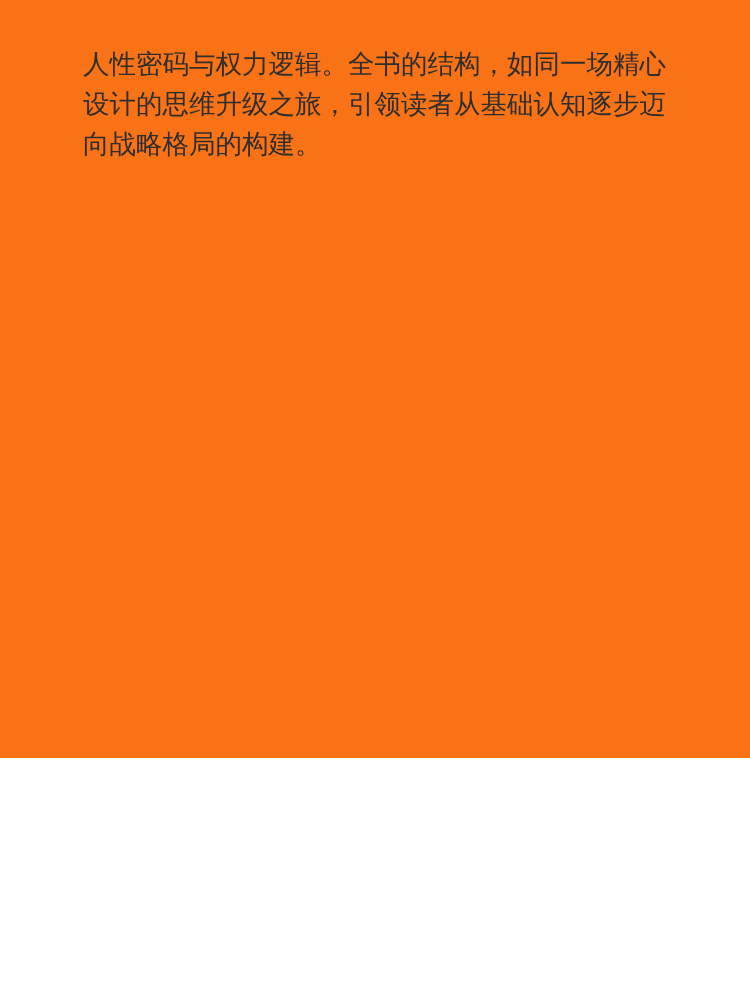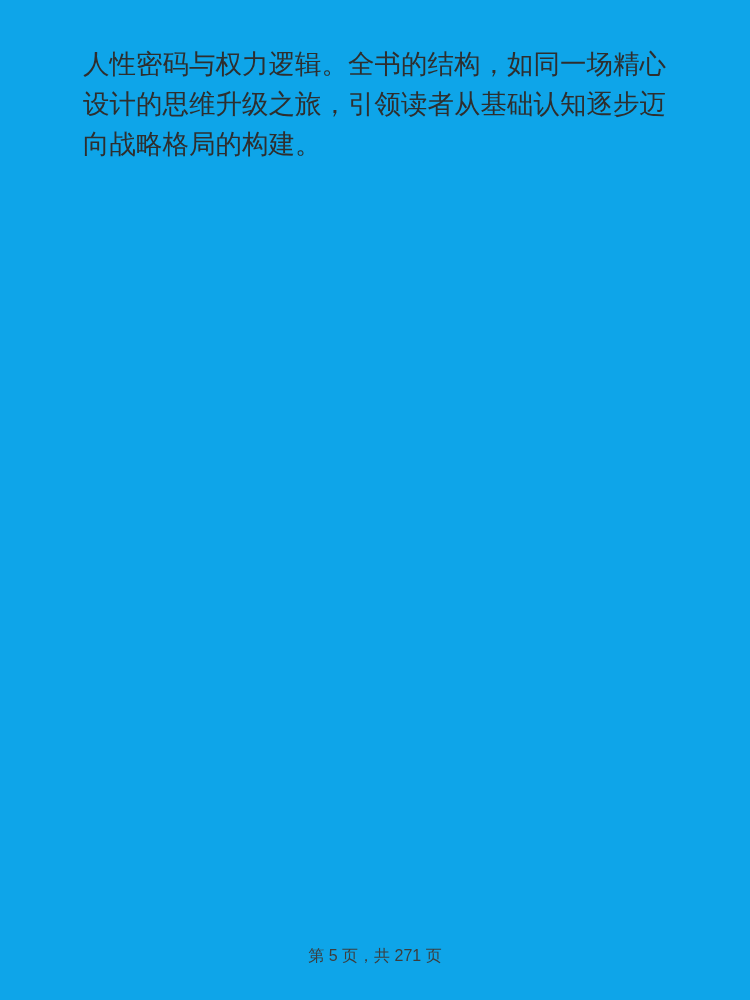--- a/index.html
+++ b/index.html
@@ -9,22 +9,22 @@
   }
   body {
     width: 750px;
     height: 1000px;
     font-family: "Liberation Sans", "DejaVu Sans", sans-serif;
     overflow: hidden;
   }
   .page {
     position: relative;
     width: 750px;
-    height: 1000px;
-    background: #0ea5e9;
+    height: 758px;
+    background: #f97316;
     overflow: hidden;
   }
   .content {
     position: absolute;
     top: 44px;
     left: 83px;
     width: 584px;
   }
   .para {
     margin: 0 0 13px 0;

